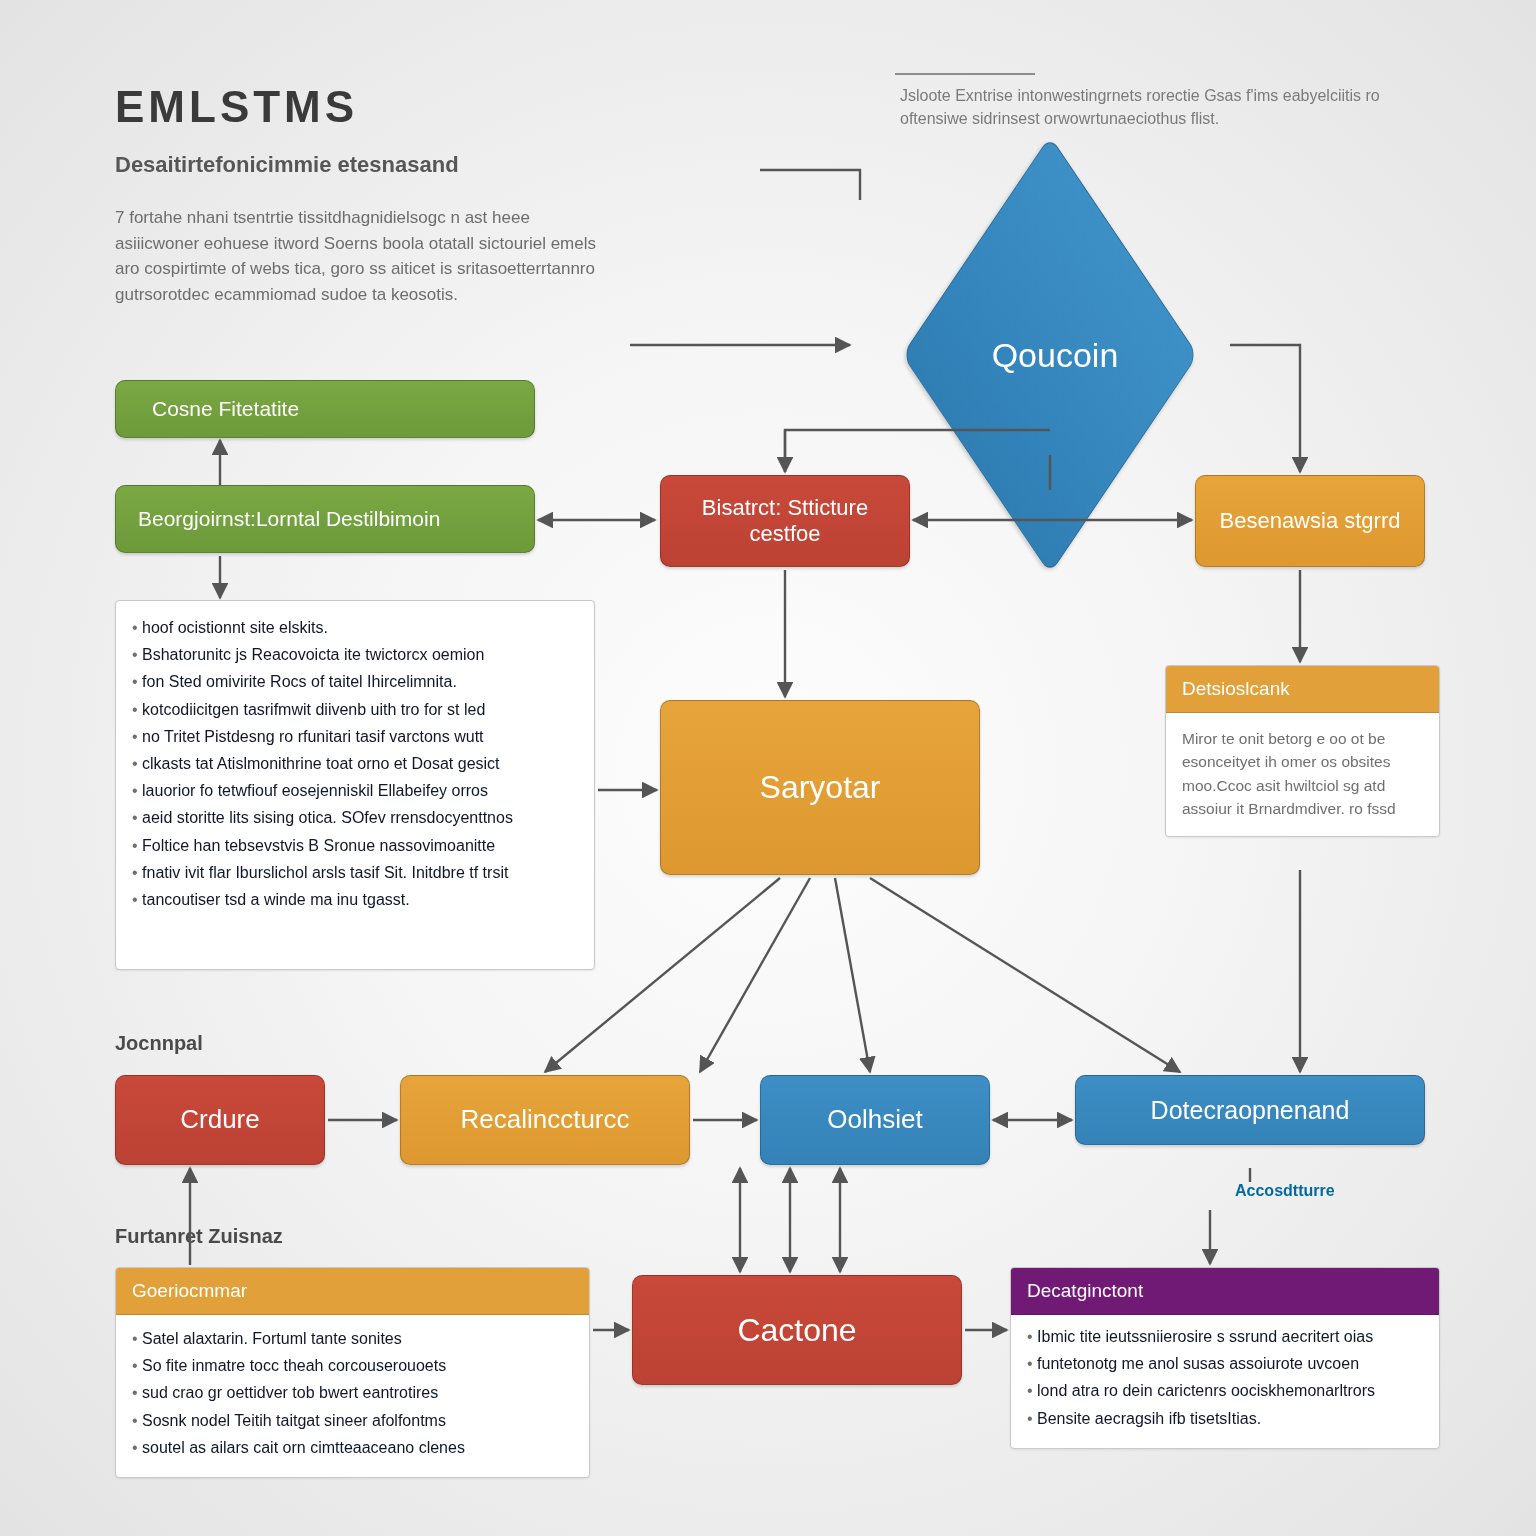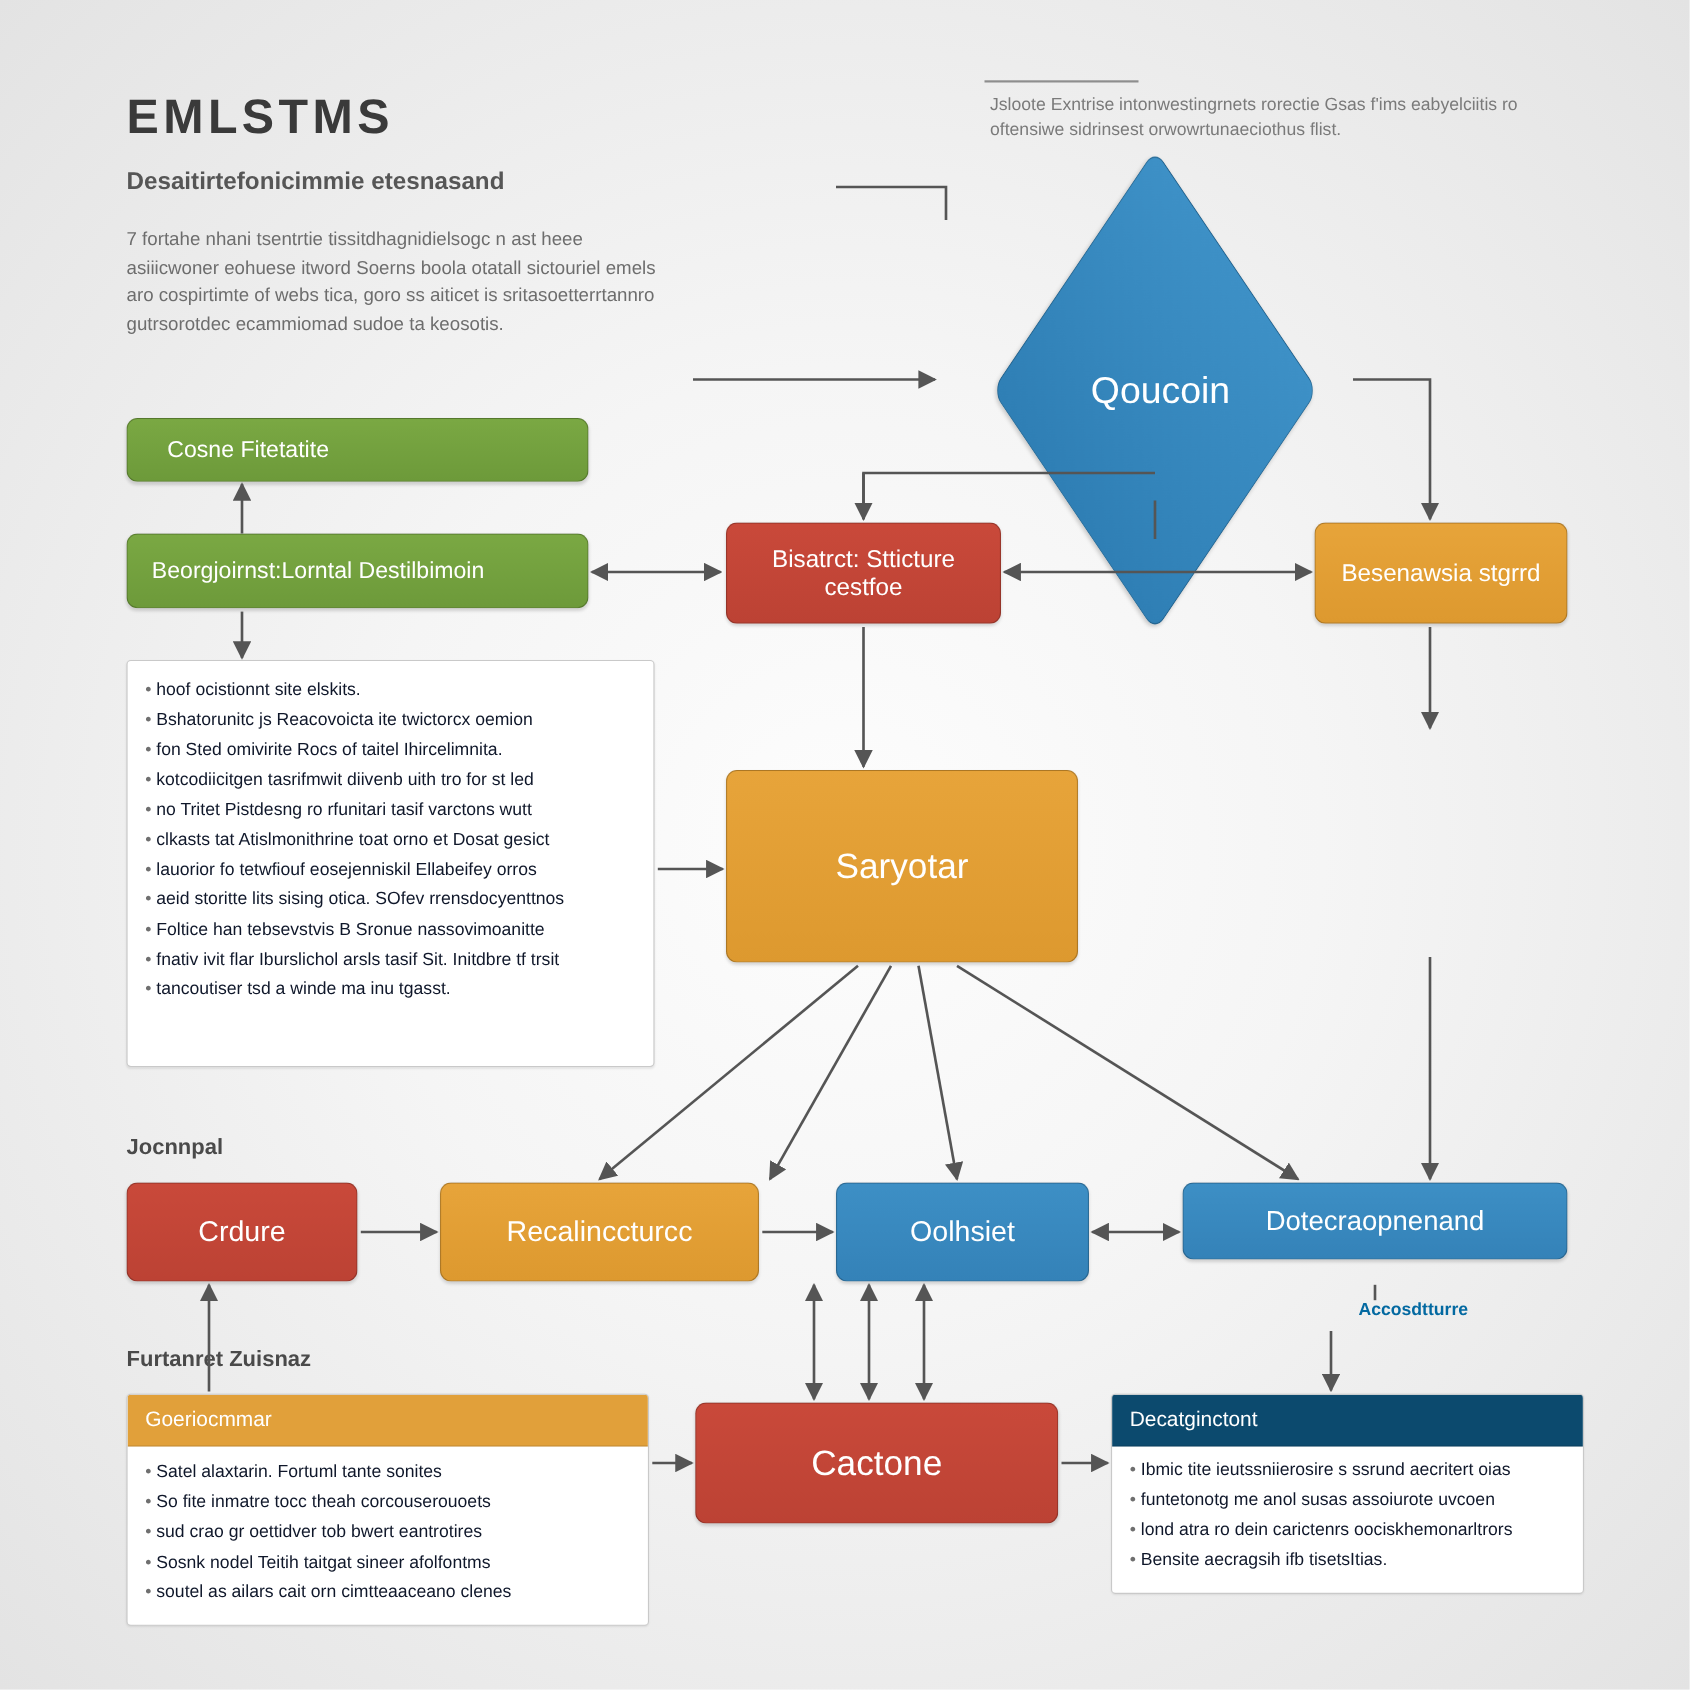--- a/index.html
+++ b/index.html
@@ -75,21 +75,21 @@
     border: 1px solid #c9c9c9;
     border-radius: 4px;
     box-shadow: 0 1px 2px rgba(0,0,0,.08);
   }
   .panel.hdr { padding: 0; overflow: hidden; }
   .panel .ph {
     color: #fff; font-size: 19px; padding: 12px 16px;
     border-bottom: 1px solid rgba(0,0,0,.15);
   }
   .panel .ph.orange { background:#e1a03a;}
-  .panel .ph.green  { background:#0c4a6e;}
+  .panel .ph.green  { background:#701a75;}
   .panel .pb {
     color:#6f6f6f; font-size:15.5px; line-height:1.5; padding:14px 16px 16px;
   }
   .bullets {
     position:absolute; color:#0f172a; font-size:16px; line-height:1.7;
   }
   .bullets div::before { content:"•  "; color:#6f6f6f; }
 
   .diamond {
     position:absolute;
@@ -140,20 +140,24 @@
       <div>clkasts tat Atislmonithrine toat orno et Dosat gesict</div>
       <div>lauorior fo tetwfiouf eosejenniskil  Ellabeifey orros</div>
       <div>aeid storitte lits sising otica.  SOfev rrensdocyenttnos</div>
       <div>Foltice han tebsevstvis B Sronue nassovimoanitte</div>
       <div>fnativ ivit flar Iburslichol arsls tasif Sit.  Initdbre tf trsit</div>
       <div>tancoutiser tsd a winde ma inu tgasst.</div>
     </div>
 
   <div class="box orange" style="left:660px;top:700px;width:320px;height:175px;font-size:32px;">Saryotar</div>
 
+  <div class="panel hdr" style="left:1165px;top:665px;width:275px;">
+    <div class="ph orange">Detsioslcank</div>
+    <div class="pb">Miror te onit betorg e oo ot be esonceityet ih omer os obsites moo.Ccoc asit hwiltciol sg atd assoiur it Brnardmdiver. ro fssd</div>
+  </div>
 
   <div class="sect-label" style="left:115px;top:1032px;">Jocnnpal</div>
 
   <div class="box red" style="left:115px; top:1075px;width:210px;height:90px;font-size:26px;">Crdure</div>
   <div class="box orange" style="left:400px; top:1075px;width:290px;height:90px;font-size:26px;">Recalinccturcc</div>
   <div class="box blue" style="left:760px; top:1075px;width:230px;height:90px;font-size:26px;">Oolhsiet</div>
   <div class="box blue" style="left:1075px;top:1075px;width:350px;height:70px;font-size:25px;">Dotecraopnenand</div>
 
   <div class="tiny-label" style="left:1235px;top:1182px;">Accosdtturre</div>
 

